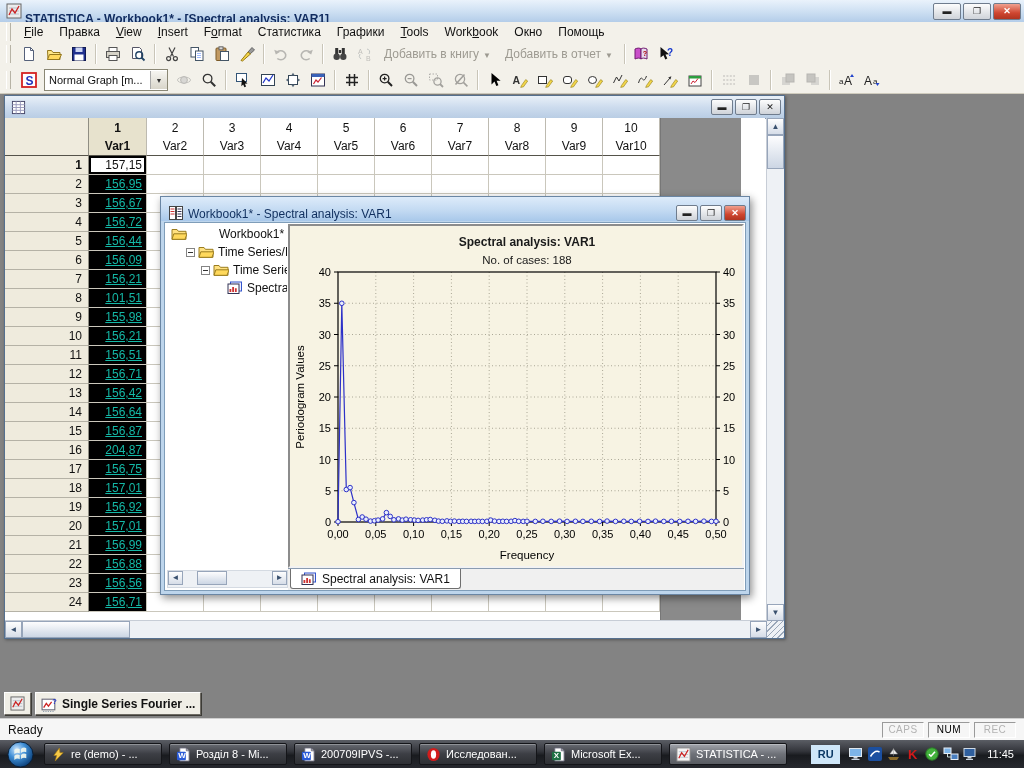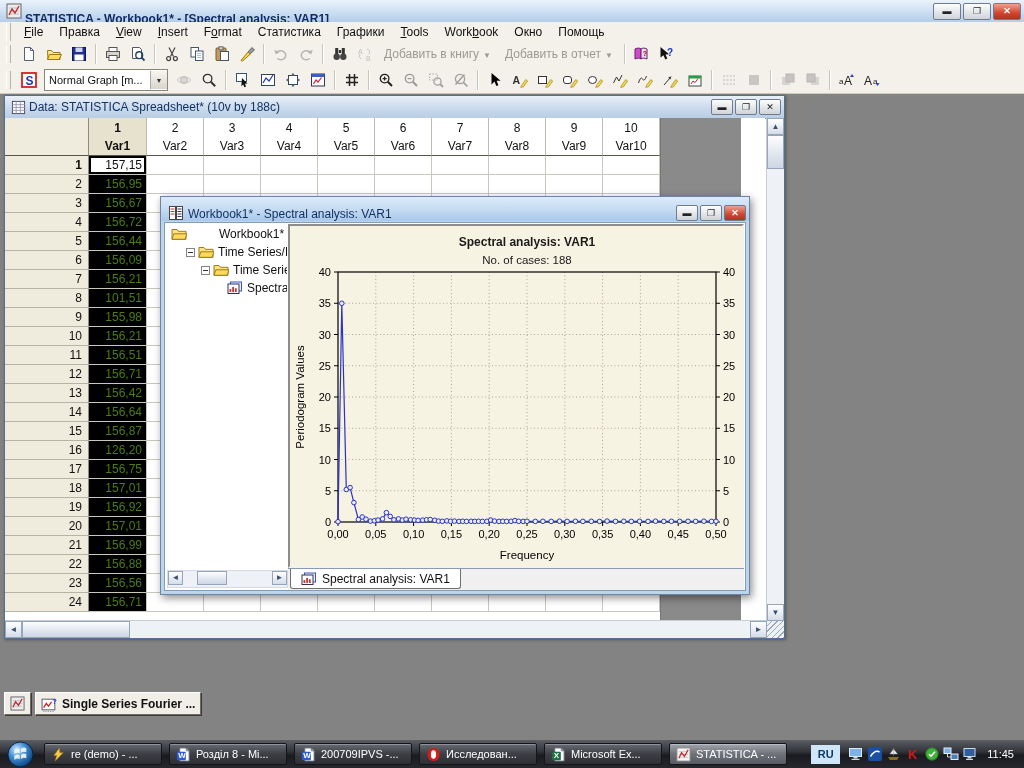--- a/index.html
+++ b/index.html
@@ -52,21 +52,21 @@
   .cell-hdr .num{line-height:20px;}
   .cell-hdr .nm{line-height:16px;}
   .cell-hdr.hdr-sel{background:#e7e2cd;font-weight:700;}
   .s-row{display:flex;height:19px;}
   .rownum{width:84px;box-sizing:border-box;background:#efebdd;border-right:1px solid #8f8d83;border-bottom:1px solid #b5b2a6;
           text-align:right;padding-right:6px;line-height:18px;}
   .rownum.b{font-weight:700;}
   .dcell{width:57px;box-sizing:border-box;border-right:1px solid #cac7bc;border-bottom:1px solid #cac7bc;
          text-align:right;padding-right:4px;line-height:18px;overflow:hidden;}
   .dcell.first{width:58px;}
-  .dcell.sel{background:#000;color:#4d7c0f;}
+  .dcell.sel{background:#000;color:#14b8a6;text-decoration:underline;}
   .dcell.active{box-shadow:inset 0 0 0 2px #000;}
   .post-grid{position:absolute;left:655px;top:0;width:80px;bottom:0;background:#8a8a8a;border-left:1px solid #777;}
   .vscroll{position:absolute;top:22px;right:0;width:17px;bottom:17px;background:#eef1f5;border-left:1px solid #c7cdd6;}
   .hscroll{position:absolute;left:0;bottom:0;height:17px;right:17px;background:#eef1f5;border-top:1px solid #c7cdd6;display:flex;}
   .sbtn{width:17px;height:17px;box-sizing:border-box;border:1px solid #97a5ba;background:linear-gradient(#fefefe,#d6dde8);
         color:#39506e;font-size:8px;text-align:center;line-height:15px;flex:none;}
   .sthumb{box-sizing:border-box;border:1px solid #97a5ba;background:linear-gradient(#fdfdfe,#ccd6e4);flex:none;}
   .vscroll .sbtn{width:17px;}
   .vscroll .sthumb{height:34px;}
   .vscroll .bottom{position:absolute;bottom:0;}
@@ -455,21 +455,20 @@
     </div>
 
   <div id="sheetwin">
     <div class="iwin-title">
       <span class="ticon">
           <svg viewBox="0 0 16 16">
             <rect x="1.5" y="1.5" width="13" height="13" fill="#fff" stroke="#446"></rect>
             <path d="M1.5 5h13M1.5 8h13M1.5 11h13M5.5 1.5v13M10 1.5v13" stroke="#99b"></path>
           </svg>
         </span>
-      <span class="ttext">Data: STATISTICA Spreadsheet* (10v by 188c)</span>
       <span class="winbtns">
         <span class="wbtn sm">▬</span>
         <span class="wbtn sm">❐</span>
         <span class="wbtn sm">✕</span>
       </span>
     </div>
     <div class="sheet-client">
       <div class="hdr-row" id="hdr-row">
         <div class="corner-hdr"></div>
       <div class="cell-hdr first hdr-sel">
@@ -704,21 +703,21 @@
             <div class="dcell"></div>
             <div class="dcell"></div>
             <div class="dcell"></div>
             <div class="dcell"></div>
             <div class="dcell"></div>
             <div class="dcell"></div>
             <div class="dcell"></div>
           </div>
           <div class="s-row">
             <div class="rownum">16</div>
-            <div class="dcell first sel">126,20</div>
+            <div class="dcell first sel">204,87</div>
             <div class="dcell"></div>
             <div class="dcell"></div>
             <div class="dcell"></div>
             <div class="dcell"></div>
             <div class="dcell"></div>
             <div class="dcell"></div>
             <div class="dcell"></div>
             <div class="dcell"></div>
             <div class="dcell"></div>
           </div>
@@ -1093,20 +1092,27 @@
         <svg viewBox="0 0 16 16">
           <rect x="1" y="3" width="12" height="10" fill="#fff" stroke="#667"></rect>
           <path d="M2.5 11l2.5-4 2 2.5 3-4" fill="none" stroke="#c22" stroke-width="1.2"></path>
           <text x="10.5" y="7.5" font-size="7" fill="#23c" font-weight="bold">?</text>
           <path d="M2 14.5h10" stroke="#89a" stroke-dasharray="1 1.2"></path>
         </svg>
       </span>
     <span class="mlabel">Single Series Fourier ...</span>
   </div>
 
+  <div id="statusbar">
+    <span>Ready</span>
+    <span class="sb-spring"></span>
+    <span class="sb-panel">CAPS</span>
+    <span class="sb-panel on">NUM</span>
+    <span class="sb-panel">REC</span>
+  </div>
 
   <div id="taskbar">
     <span class="orb">
         <svg viewBox="0 0 28 28">
           <defs>
             <radialGradient id="orbg" cx="35%" cy="30%" r="75%">
               <stop offset="0%" stop-color="#cfe8ff"></stop>
               <stop offset="45%" stop-color="#3f8fd6"></stop>
               <stop offset="100%" stop-color="#0b3e77"></stop>
             </radialGradient>

